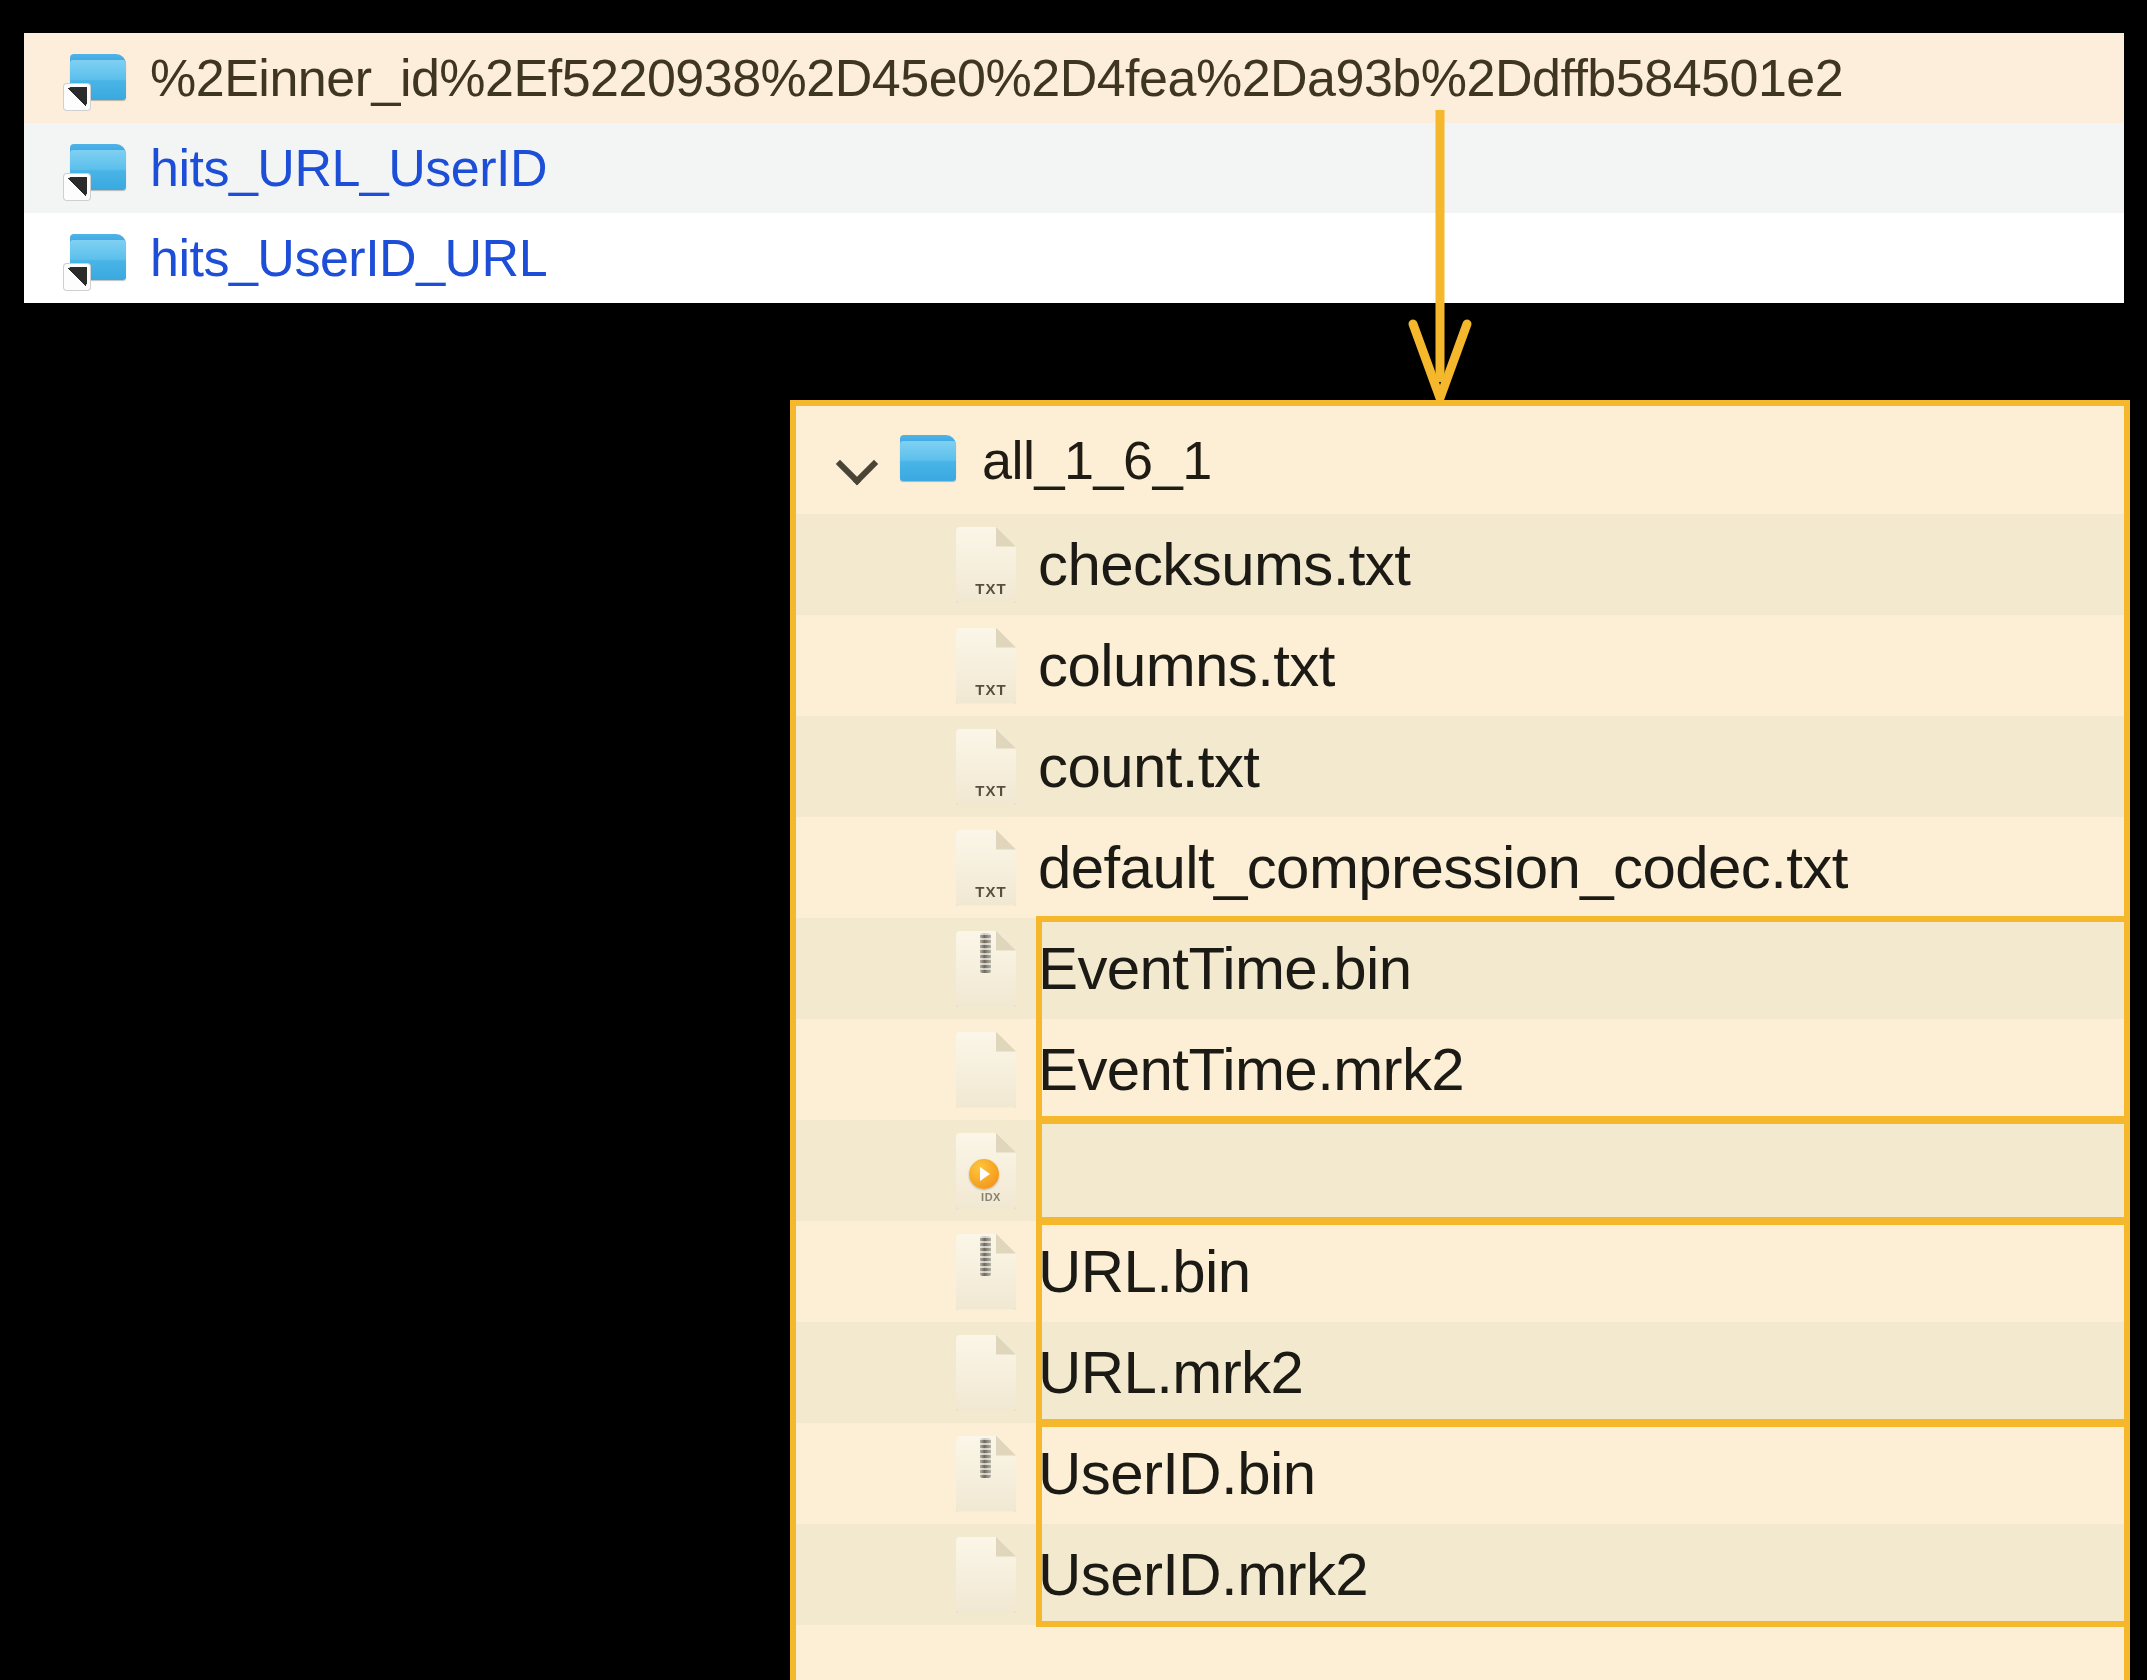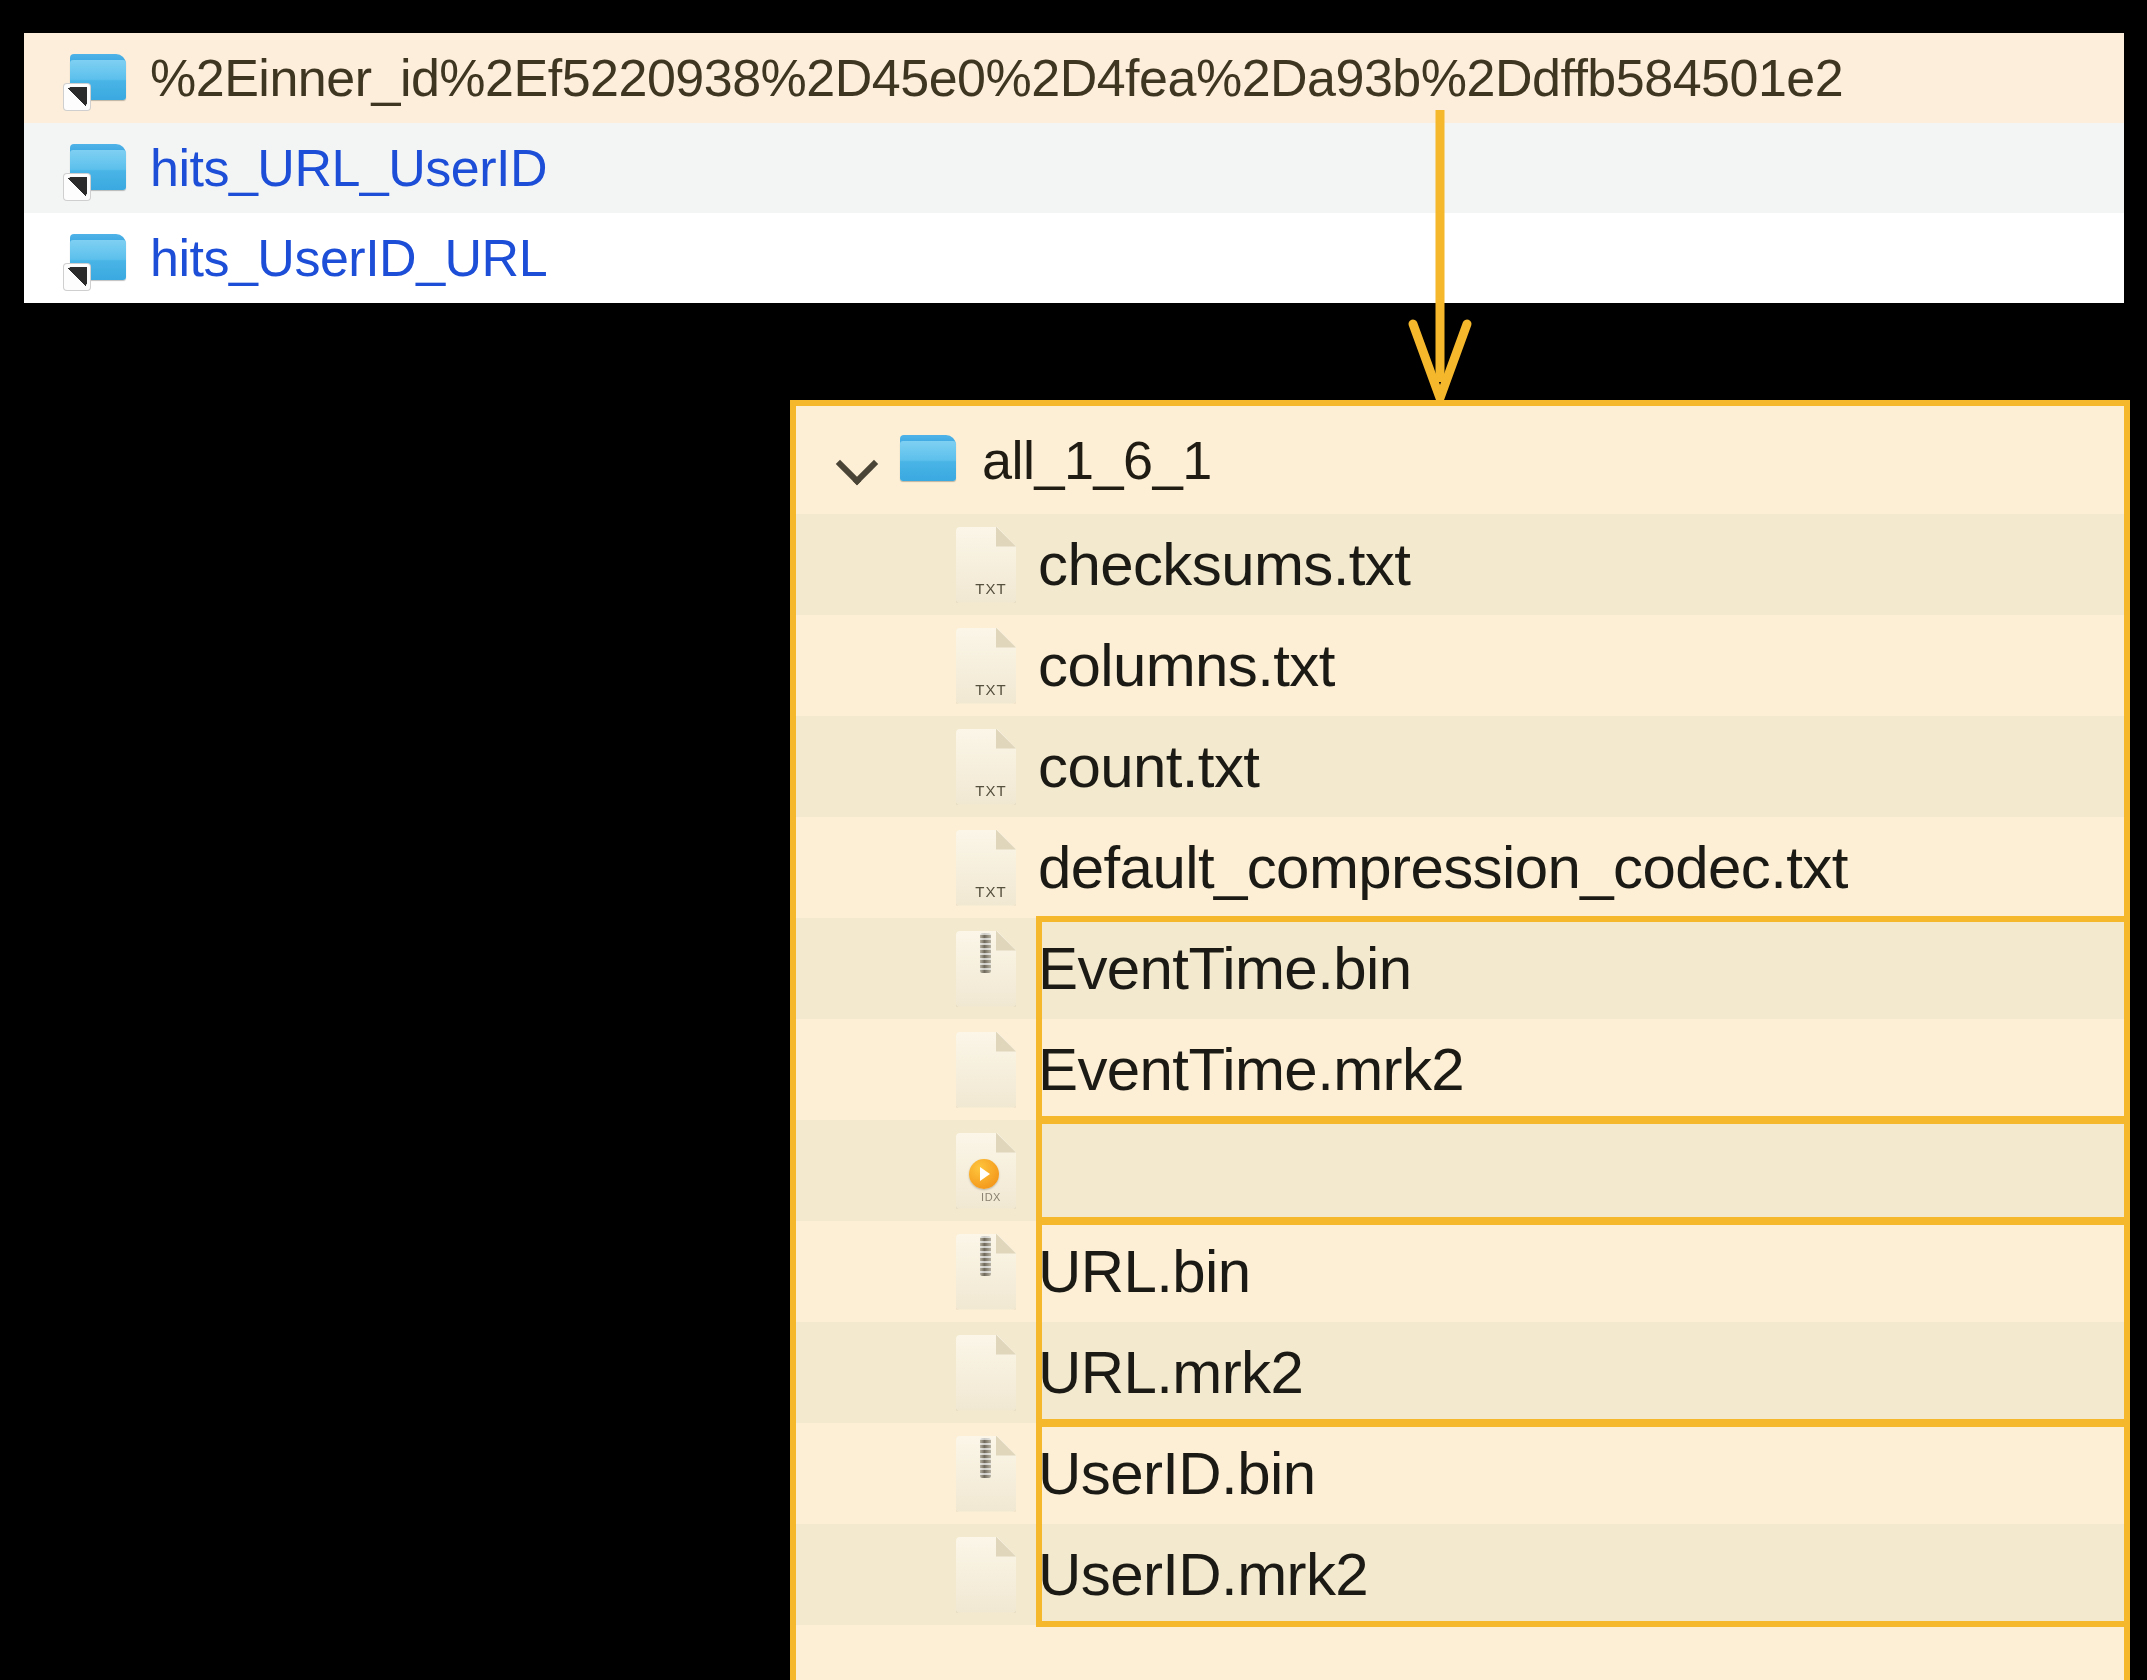--- a/index.html
+++ b/index.html
@@ -137,21 +137,21 @@
   }
   .doc .fold {
     position: absolute; right: 0; top: 0;
     width: 20px; height: 20px;
     background: #e0d6bc;
     clip-path: polygon(0 0, 100% 100%, 0 100%);
   }
   .doc .kind {
     position: absolute; left: 16px; right: 6px; bottom: 6px;
     text-align: center;
-    font-size: 15px; font-weight: normal;
+    font-size: 15px; font-weight: bold;
     color: #56503f; letter-spacing: 1px;
     font-family: "Liberation Sans", sans-serif;
   }
   .doc .kind.small { font-size: 11px; letter-spacing: .5px; color:#8a8271; }
   
   .doc .zip {
     position: absolute; left: 24px; top: 2px;
     width: 11px; height: 40px;
     background: linear-gradient(90deg,#b8b2a2,#6f6a5c 40%,#b8b2a2);
     border-radius: 2px;

